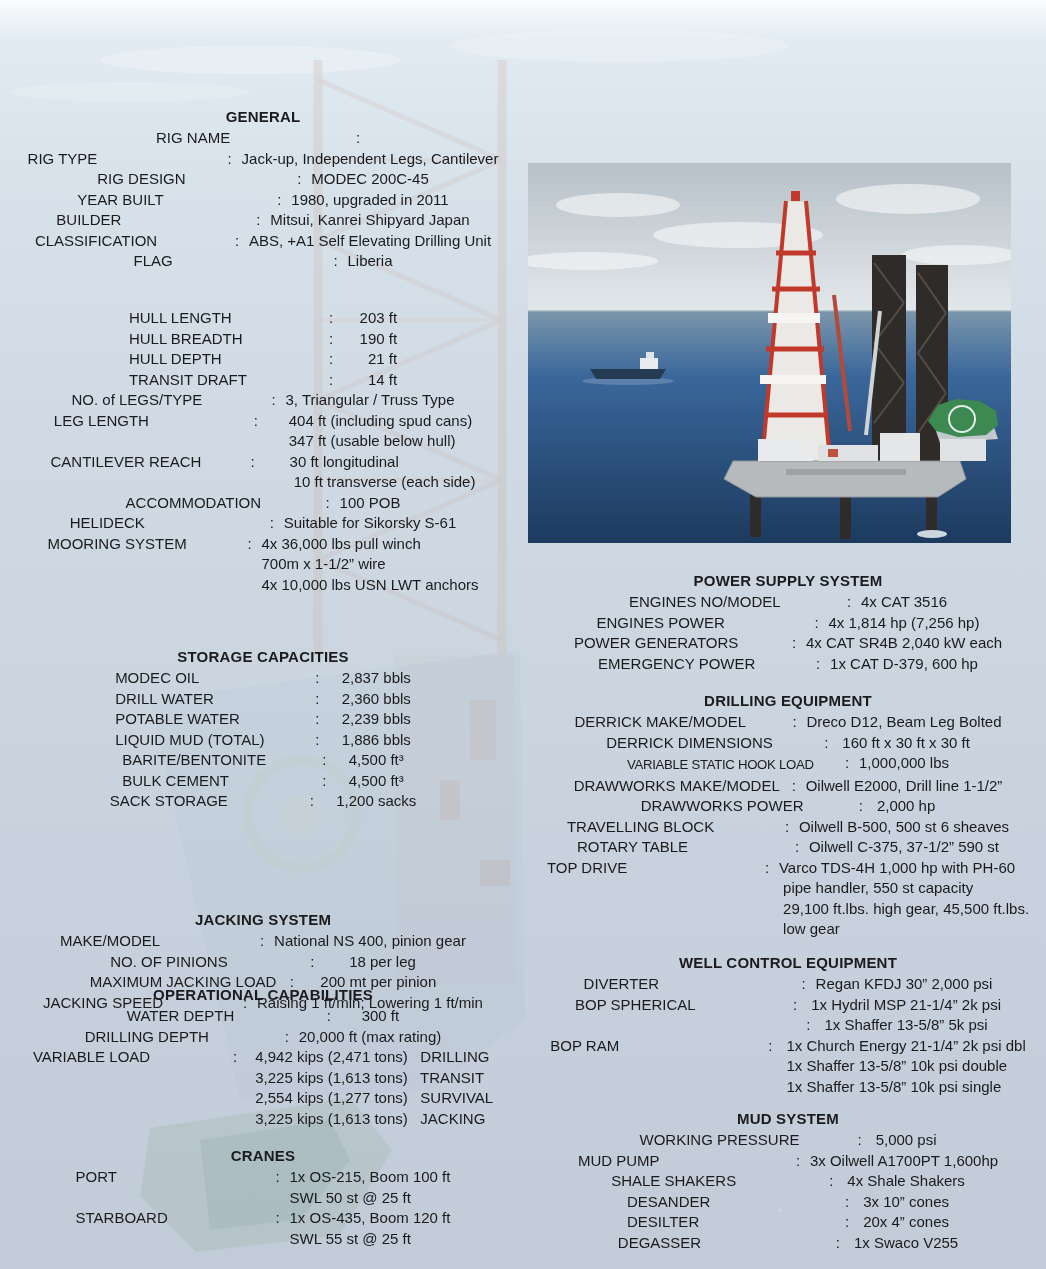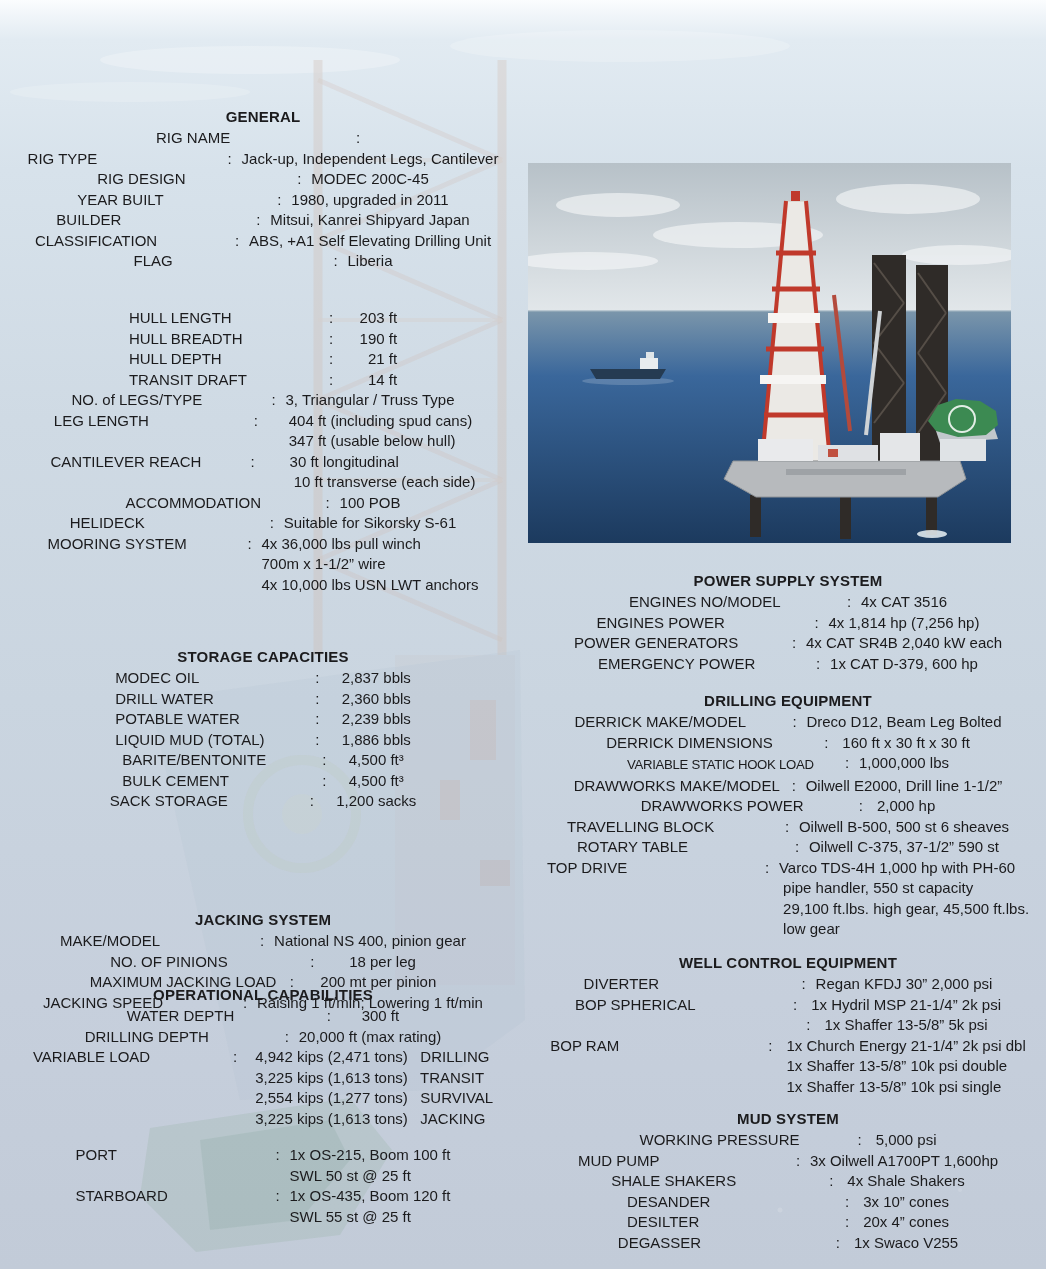--- a/index.html
+++ b/index.html
@@ -324,20 +324,21 @@
         <div class="row">
           <span class="lbl">VARIABLE LOAD</span>
           <span class="cln">:</span>
           <span class="val">  4,942 kips (2,471 tons)   DRILLING
   3,225 kips (1,613 tons)   TRANSIT
   2,554 kips (1,277 tons)   SURVIVAL
   3,225 kips (1,613 tons)   JACKING</span>
         </div>
       </section>
       <section class="sec l" style="top: 1145px;">
+        <h2 class="hd">CRANES</h2>
         <div class="row">
           <span class="lbl">PORT</span>
           <span class="cln">:</span>
           <span class="val">1x OS-215, Boom 100 ft
 SWL 50 st @ 25 ft</span>
         </div>
         <div class="row">
           <span class="lbl">STARBOARD</span>
           <span class="cln">:</span>
           <span class="val">1x OS-435, Boom 120 ft

